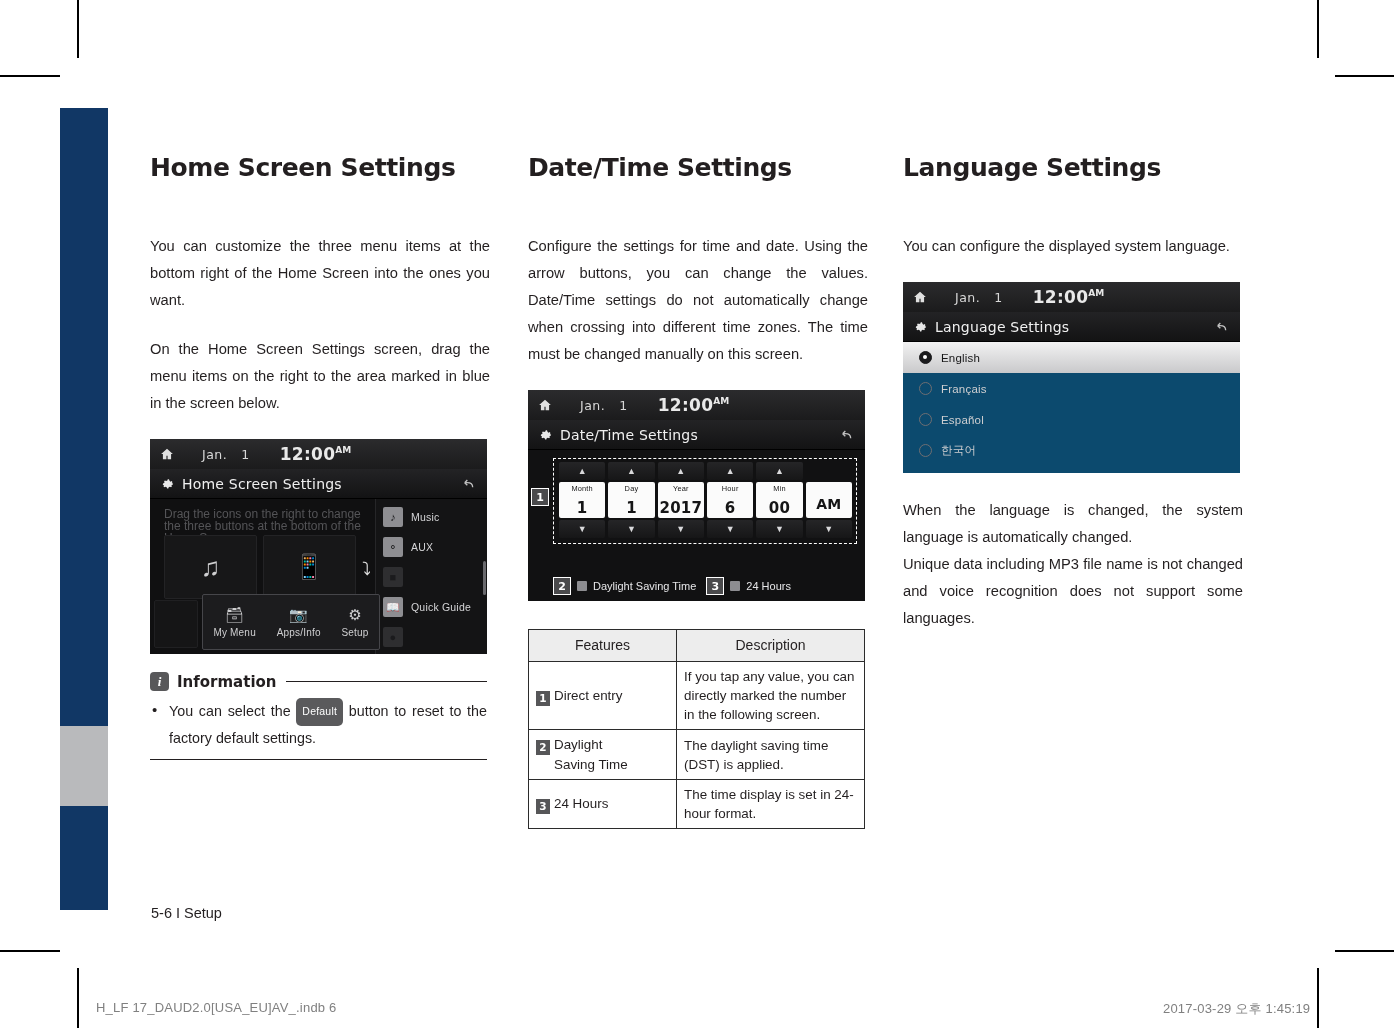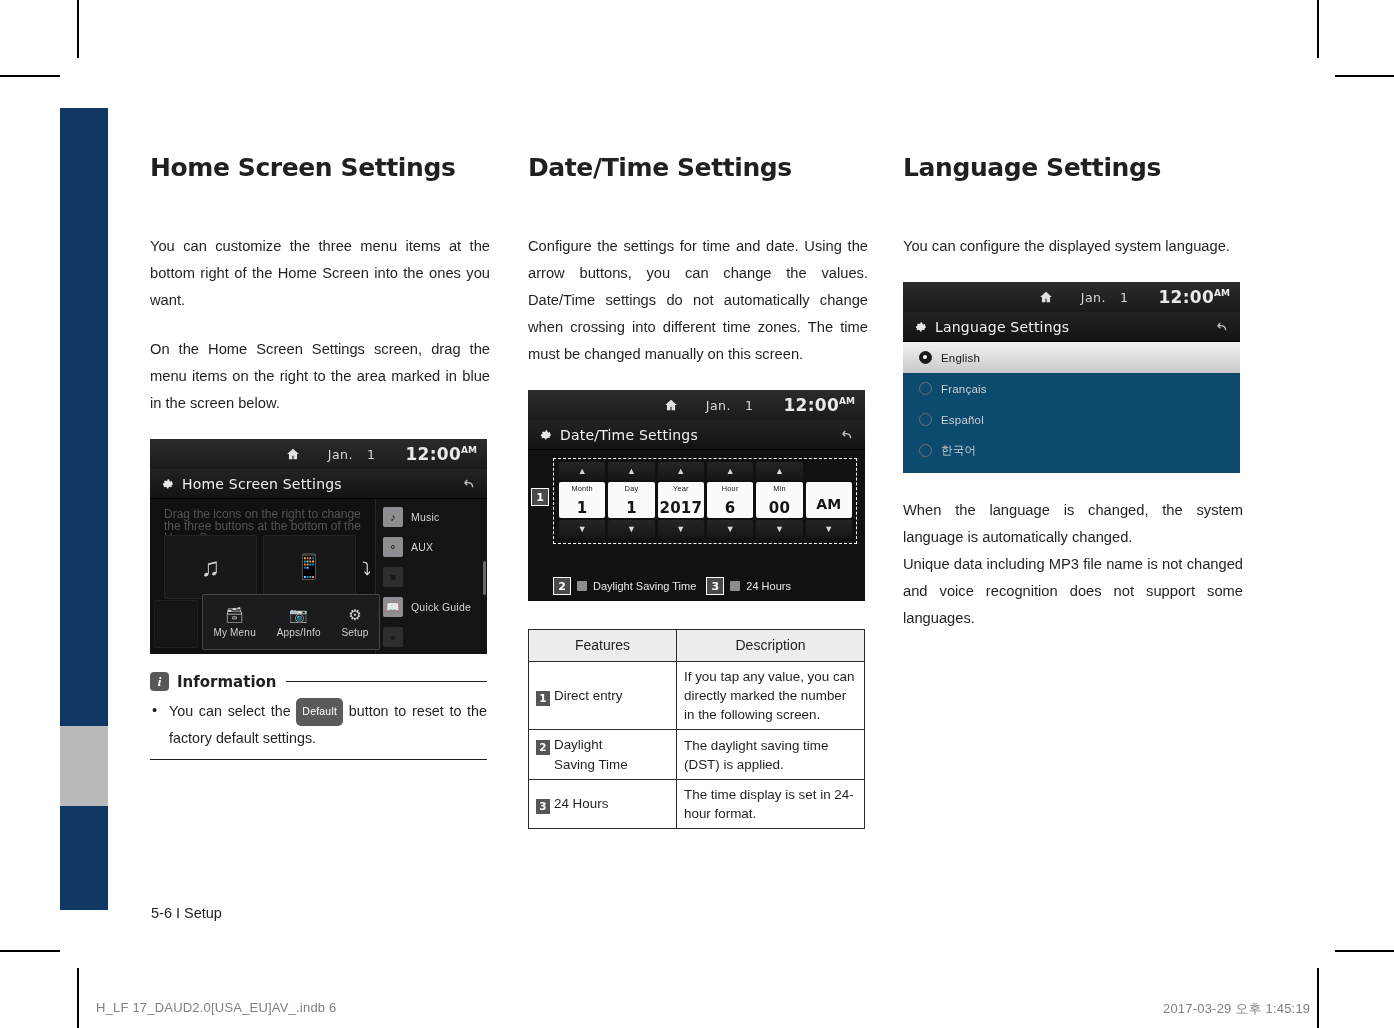--- a/index.html
+++ b/index.html
@@ -69,21 +69,20 @@
     margin-top: 4px;
   }
   .dev-status {
     height: 28px;
     background: linear-gradient(#2b2b2d, #1b1b1c);
     display: flex;
     align-items: center;
     padding: 15px 10px;
     box-sizing: border-box;
     color: #dcdcdc;
-    justify-content: flex-end;
   }
   .dev-home-icon { width: 14px; height: 14px; margin-right: 28px; flex: none; }
   .dev-date {
     font-size: 12.5px; letter-spacing: 0.5px; color: #d8d8d8;
     font-family: "DejaVu Sans", sans-serif;
   }
   .dev-date .d-num { margin-left: 14px; }
   .dev-time {
     margin-left: 30px; font-size: 17px; font-weight: bold; color: #e9e9e9;
     font-family: "DejaVu Sans", sans-serif; letter-spacing: 0.3px;

